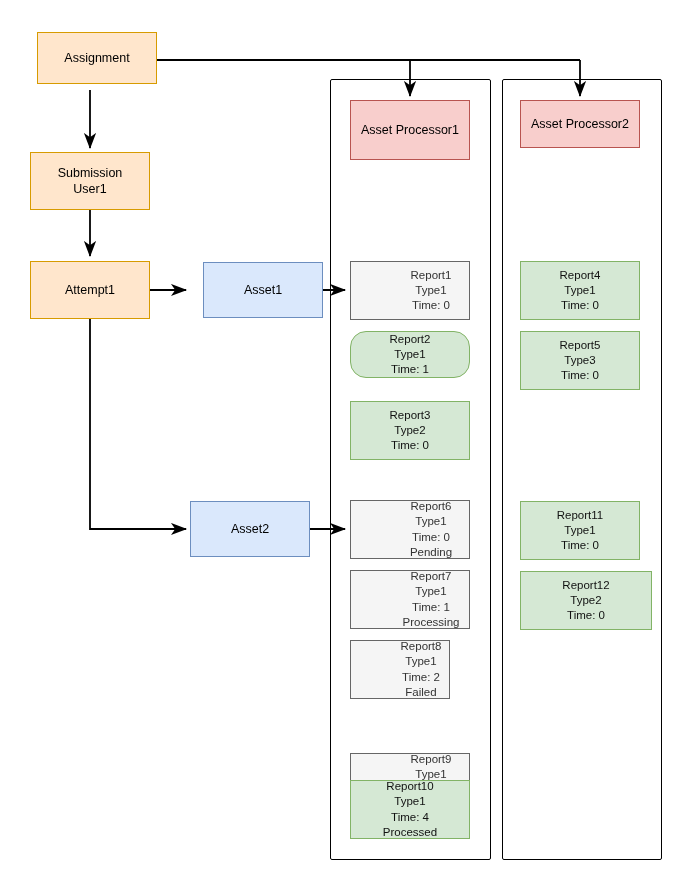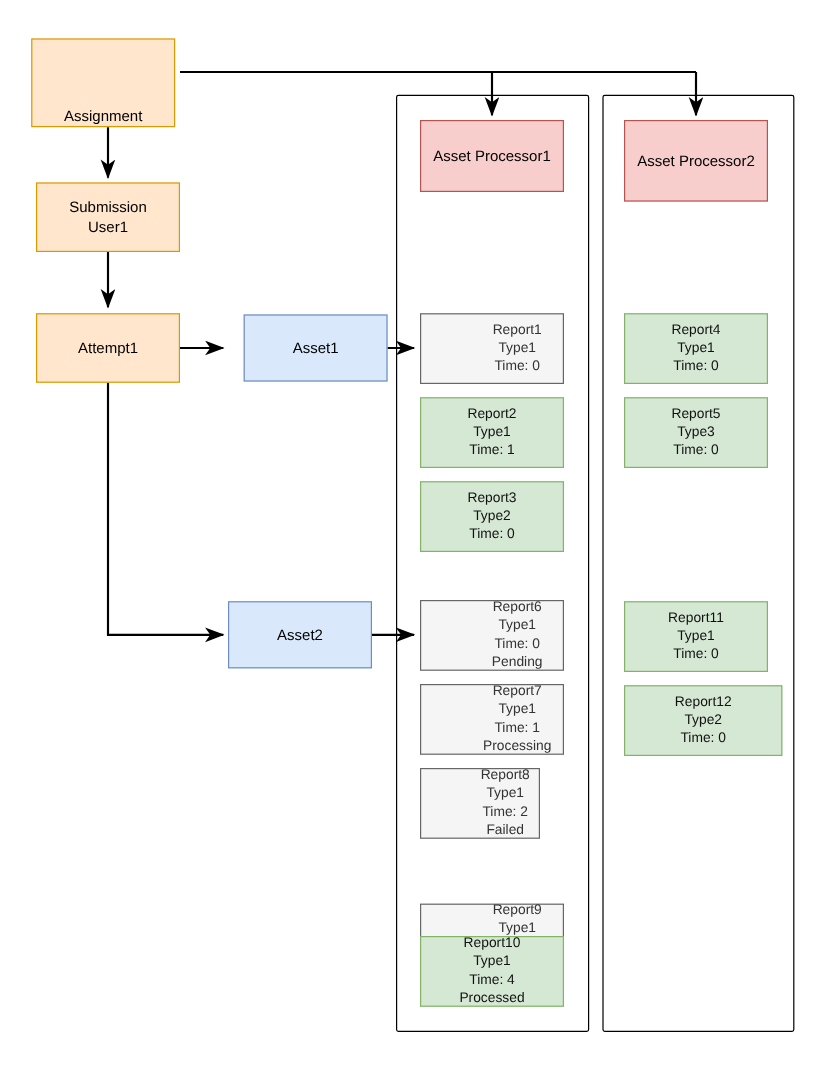--- a/index.html
+++ b/index.html
@@ -45,21 +45,21 @@
 
     <path d="M310,290 L345,290" stroke="#000" stroke-width="1.8" fill="none" marker-end="url(#ah)"></path>
 
     <path d="M310,529 L345,529" stroke="#000" stroke-width="1.8" fill="none" marker-end="url(#ah)"></path>
 
     <path d="M150,60 L580,60" stroke="#000" stroke-width="1.8" fill="none"></path>
     <path d="M410,60 L410,96" stroke="#000" stroke-width="1.8" fill="none" marker-end="url(#ah)"></path>
     <path d="M580,60 L580,96" stroke="#000" stroke-width="1.8" fill="none" marker-end="url(#ah)"></path>
   </svg>
 
-  <div class="node orange" style="left:26px;top:32px;width:120px;height:74px;justify-content:flex-end;">
+  <div class="node orange" style="left:37px;top:32px;width:120px;height:52px;">
     <span class="ln">Assignment</span>
   </div>
 
   <div class="node orange" style="left:30px;top:152px;width:120px;height:58px;">
     <span class="ln">Submission</span>
     <span class="ln">User1</span>
   </div>
 
   <div class="node orange" style="left:30px;top:261px;width:120px;height:58px;">
     <span class="ln">Attempt1</span>
@@ -72,30 +72,30 @@
   <div class="node blue" style="left:190px;top:501px;width:120px;height:56px;">
     <span class="ln">Asset2</span>
   </div>
 
   <div class="container" style="left:330px;top:79px;width:161px;height:781px;"></div>
   <div class="container" style="left:502px;top:79px;width:160px;height:781px;"></div>
 
   <div class="node red" style="left:350px;top:100px;width:120px;height:60px;">
     <span class="ln">Asset Processor1</span>
   </div>
-  <div class="node red" style="left:520px;top:100px;width:120px;height:68px;">
+  <div class="node red" style="left:520px;top:100px;width:120px;height:48px;">
     <span class="ln">Asset Processor2</span>
   </div>
 
   <div class="node grey" style="left:350px;top:261px;width:120px;height:59px;">
     <span class="ln">Report1</span>
     <span class="ln">Type1</span>
     <span class="ln">Time: 0</span>
   </div>
-  <div class="node green" style="left:350px;top:331px;width:120px;height:59px;">
+  <div class="node green" style="left:350px;top:331px;width:120px;height:47px;border-radius:16px;">
     <span class="ln">Report2</span>
     <span class="ln">Type1</span>
     <span class="ln">Time: 1</span>
   </div>
   <div class="node green" style="left:350px;top:401px;width:120px;height:59px;">
     <span class="ln">Report3</span>
     <span class="ln">Type2</span>
     <span class="ln">Time: 0</span>
   </div>
 

